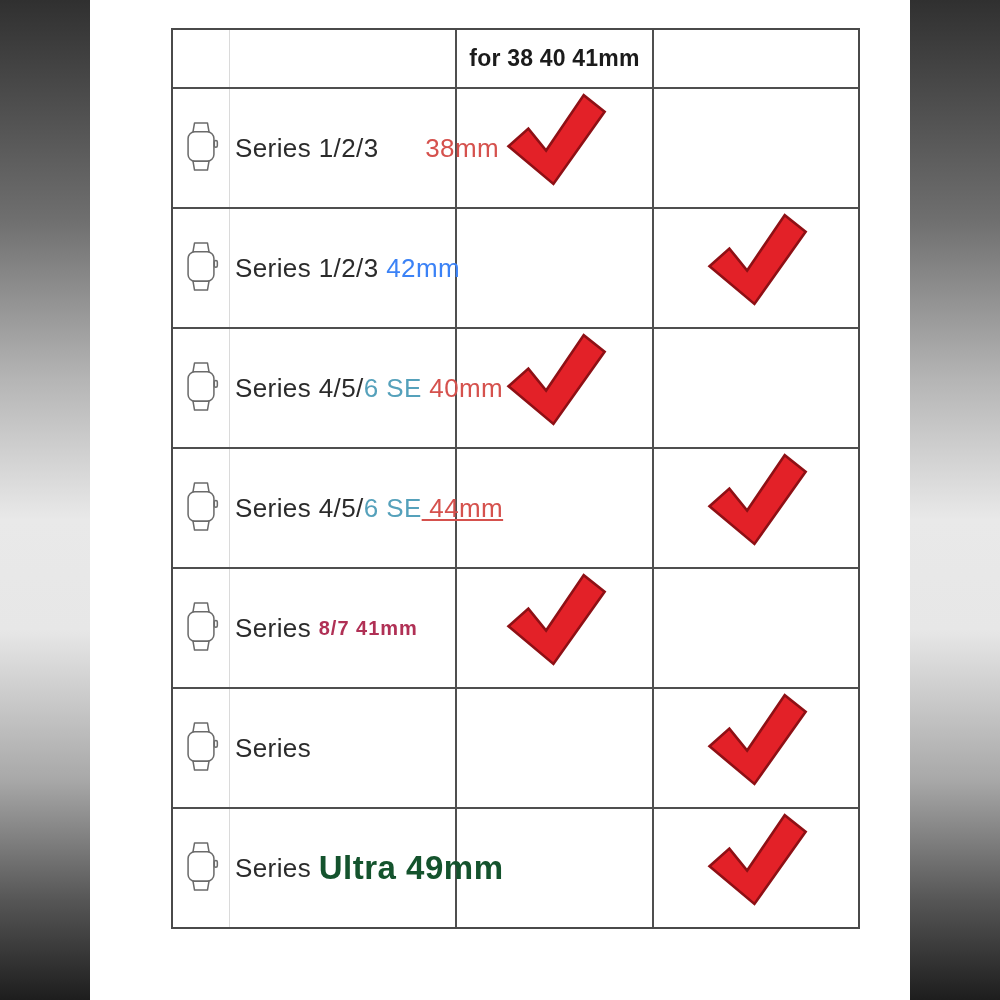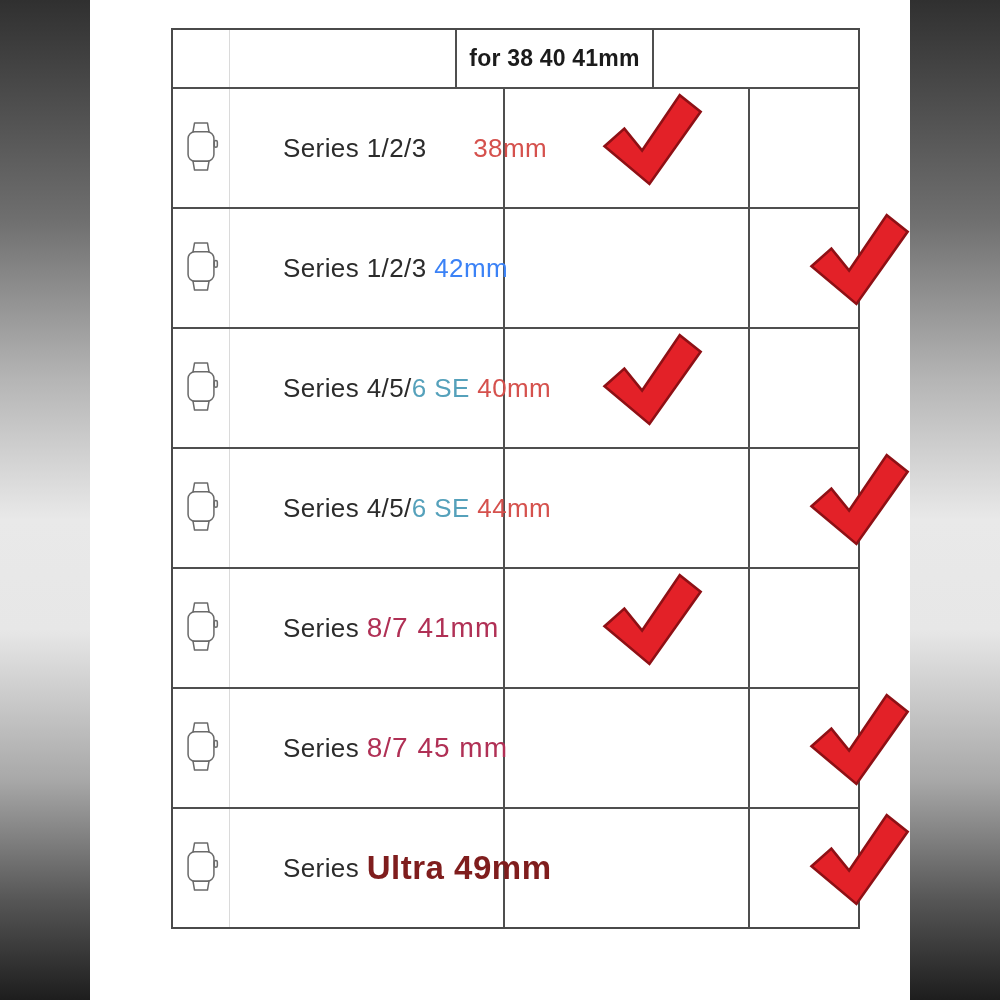--- a/index.html
+++ b/index.html
@@ -33,21 +33,21 @@
     width: 689px;
     background: #fff;
     border: 2px solid #4a4a4a;
     box-sizing: border-box;
   }
   .header-row, .body-row {
     display: grid;
     grid-template-columns: 57px 227px 197px 1fr;
   }
   .header-row { height: 57px; }
-  .body-row   { height: 118px; border-top: 2px solid #4f4f4f; gap: 48px; }
+  .body-row   { height: 118px; border-top: 2px solid #4f4f4f; }
 
   .cell { box-sizing: border-box; }
   .divider-light { border-right: 1px solid #dadada; }
   .divider-dark  { border-right: 2px solid #4f4f4f; }
 
   .h-col {
     display: flex;
     align-items: center;
     justify-content: center;
     font-weight: bold;
@@ -72,21 +72,21 @@
 
   .label-cell {
     display: flex;
     align-items: center;
     padding-left: 5px;
     font-size: 26px;
     letter-spacing: 0.4px;
     white-space: pre;
   }
   .seg { white-space: pre; }
-  .seg-medium { font-size: 28px; font-weight: normal; letter-spacing: 1px; }
+  .seg-medium { font-size: 20px; font-weight: bold; letter-spacing: 1px; }
   .seg-large  { font-size: 33px; font-weight: bold; letter-spacing: 0.5px; }
 
   .check-cell {
     display: flex;
     align-items: center;
     justify-content: center;
     padding-bottom: 18px;
   }
   .check-icon { width: 120px; height: 94px; }
   .check-icon path {
@@ -166,21 +166,21 @@
 
   <div class="body-row">
     <div class="cell icon-cell divider-light">
       <svg class="watch-icon" viewBox="0 0 50 70" aria-hidden="true">
         <path class="line" d="M16.5,2 L33.5,2 L35.5,13.5 L14.5,13.5 Z"></path>
         <rect class="line" x="8" y="13.5" width="34" height="39" rx="9"></rect>
         <rect class="line" x="42.5" y="25" width="4" height="9" rx="2"></rect>
         <path class="line" d="M14.5,52.5 L35.5,52.5 L33.5,64 L16.5,64 Z"></path>
       </svg>
     </div>
-    <div class="cell label-cell divider-dark"><span class="seg" style="color: rgb(43, 43, 43);">Series 4/5/</span><span class="seg" style="color: rgb(85, 161, 187);">6 SE</span><span class="seg" style="color: rgb(213, 81, 77);"> 44mm</span></div>
+    <div class="cell label-cell divider-dark"><span class="seg" style="color: rgb(43, 43, 43);">Series 4/5/</span><span class="seg" style="color: rgb(85, 161, 187);">6 SE</span><span class="seg" style="color: rgb(213, 81, 77); text-decoration: underline;"> 44mm</span></div>
     <div class="cell check-cell divider-dark c1"></div>
     <div class="cell check-cell c2">
   <svg class="check-icon" viewBox="0 0 105 90" aria-hidden="true">
     <path d="M8,52 L27,35 L44,56 L80,3 L100,19 L51,88 Z"></path>
   </svg>
 </div>
   </div>
 
   <div class="body-row">
     <div class="cell icon-cell divider-light">
@@ -202,39 +202,39 @@
 
   <div class="body-row">
     <div class="cell icon-cell divider-light">
       <svg class="watch-icon" viewBox="0 0 50 70" aria-hidden="true">
         <path class="line" d="M16.5,2 L33.5,2 L35.5,13.5 L14.5,13.5 Z"></path>
         <rect class="line" x="8" y="13.5" width="34" height="39" rx="9"></rect>
         <rect class="line" x="42.5" y="25" width="4" height="9" rx="2"></rect>
         <path class="line" d="M14.5,52.5 L35.5,52.5 L33.5,64 L16.5,64 Z"></path>
       </svg>
     </div>
-    <div class="cell label-cell divider-dark"><span class="seg" style="color: rgb(43, 43, 43);">Series </span><span class="seg seg-medium" style="color: rgb(176, 48, 85);">8/7 45 mm</span></div>
-    <div class="cell check-cell divider-dark c1"></div>
-    <div class="cell check-cell c2">
-  <svg class="check-icon" viewBox="0 0 105 90" aria-hidden="true">
-    <path d="M8,52 L27,35 L44,56 L80,3 L100,19 L51,88 Z"></path>
-  </svg>
-</div>
-  </div>
-
-  <div class="body-row">
-    <div class="cell icon-cell divider-light">
-      <svg class="watch-icon" viewBox="0 0 50 70" aria-hidden="true">
-        <path class="line" d="M16.5,2 L33.5,2 L35.5,13.5 L14.5,13.5 Z"></path>
-        <rect class="line" x="8" y="13.5" width="34" height="39" rx="9"></rect>
-        <rect class="line" x="42.5" y="25" width="4" height="9" rx="2"></rect>
-        <path class="line" d="M14.5,52.5 L35.5,52.5 L33.5,64 L16.5,64 Z"></path>
-      </svg>
-    </div>
-    <div class="cell label-cell divider-dark"><span class="seg" style="color: rgb(43, 43, 43);">Series </span><span class="seg seg-large" style="color: #7f1d1d;">Ultra 49mm</span></div>
+    <div class="cell label-cell divider-dark"><span class="seg" style="color: rgb(43, 43, 43);">Series </span></div>
+    <div class="cell check-cell divider-dark c1"></div>
+    <div class="cell check-cell c2">
+  <svg class="check-icon" viewBox="0 0 105 90" aria-hidden="true">
+    <path d="M8,52 L27,35 L44,56 L80,3 L100,19 L51,88 Z"></path>
+  </svg>
+</div>
+  </div>
+
+  <div class="body-row">
+    <div class="cell icon-cell divider-light">
+      <svg class="watch-icon" viewBox="0 0 50 70" aria-hidden="true">
+        <path class="line" d="M16.5,2 L33.5,2 L35.5,13.5 L14.5,13.5 Z"></path>
+        <rect class="line" x="8" y="13.5" width="34" height="39" rx="9"></rect>
+        <rect class="line" x="42.5" y="25" width="4" height="9" rx="2"></rect>
+        <path class="line" d="M14.5,52.5 L35.5,52.5 L33.5,64 L16.5,64 Z"></path>
+      </svg>
+    </div>
+    <div class="cell label-cell divider-dark"><span class="seg" style="color: rgb(43, 43, 43);">Series </span><span class="seg seg-large" style="color: #14532d;">Ultra 49mm</span></div>
     <div class="cell check-cell divider-dark c1"></div>
     <div class="cell check-cell c2">
   <svg class="check-icon" viewBox="0 0 105 90" aria-hidden="true">
     <path d="M8,52 L27,35 L44,56 L80,3 L100,19 L51,88 Z"></path>
   </svg>
 </div>
   </div>
 </div>
   </div>
 </div>

